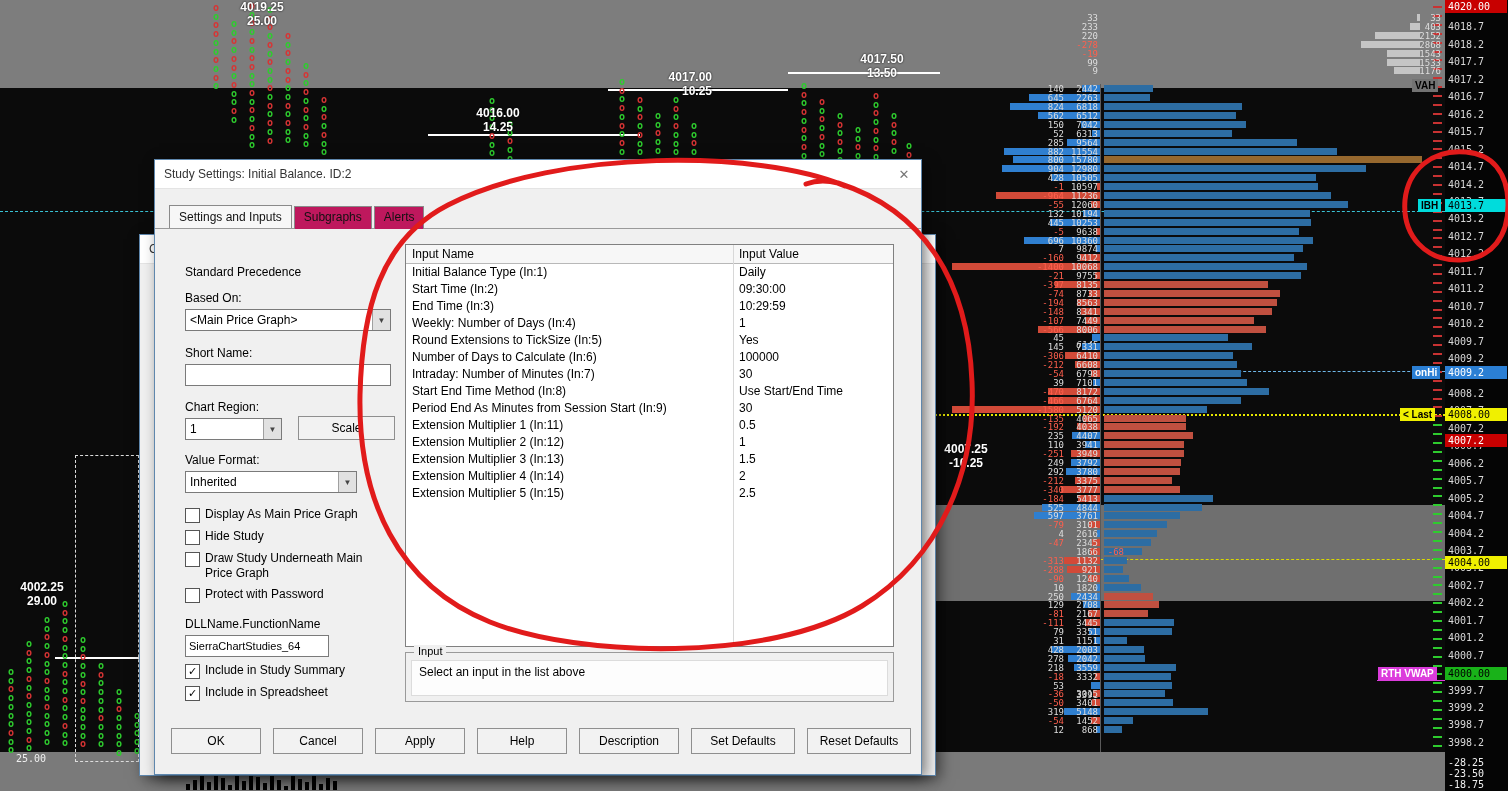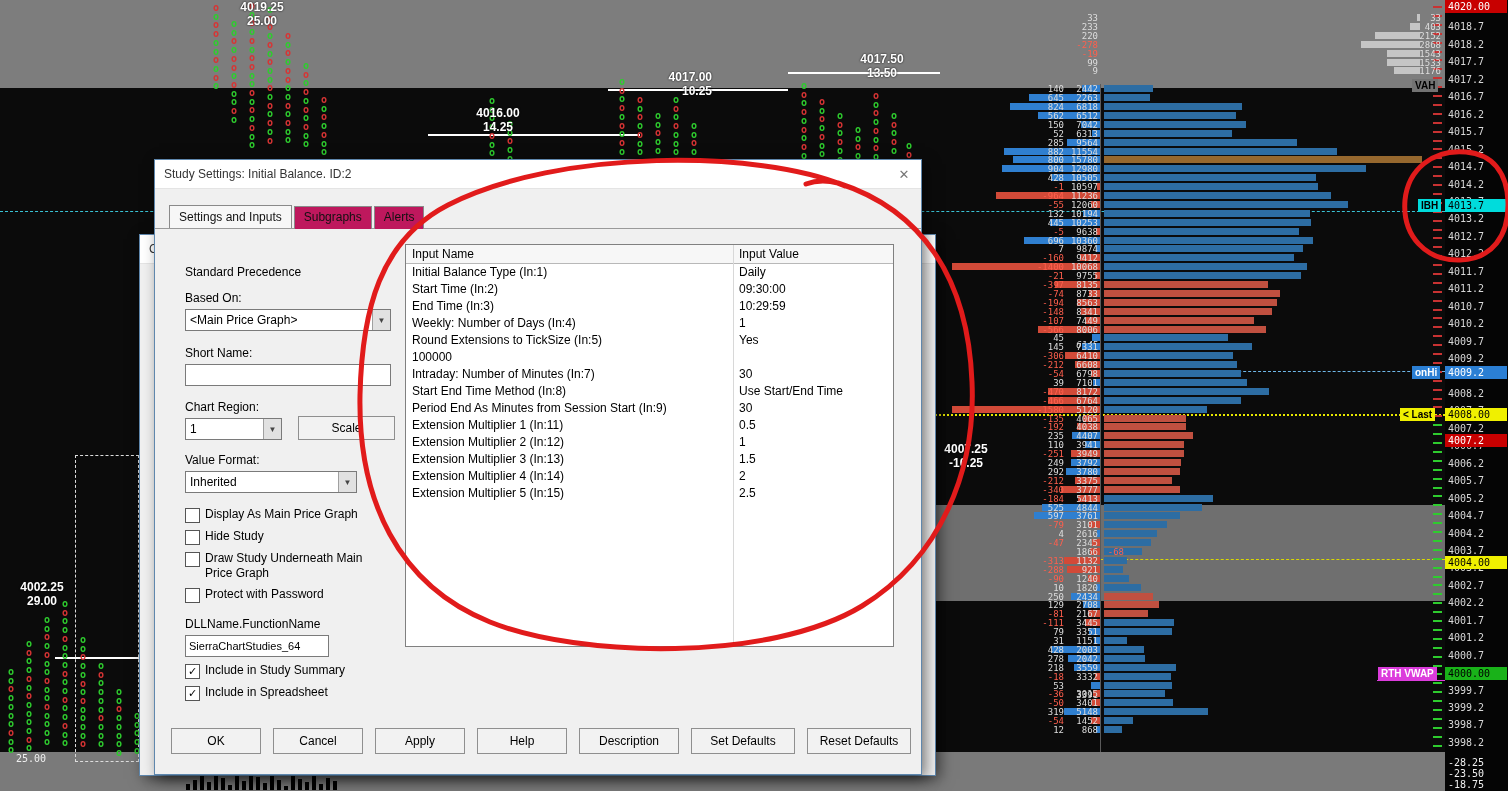--- a/index.html
+++ b/index.html
@@ -948,20 +948,21 @@
           </div>
           <div class="trow">
             <div class="tc1">Weekly: Number of Days  (In:4)</div>
             <div class="tc2">1</div>
           </div>
           <div class="trow">
             <div class="tc1">Round Extensions to TickSize  (In:5)</div>
             <div class="tc2">Yes</div>
           </div>
           <div class="trow">
+            <div class="tc1">Number of Days to Calculate  (In:6)</div>
             <div class="tc2">100000</div>
           </div>
           <div class="trow">
             <div class="tc1">Intraday: Number of Minutes  (In:7)</div>
             <div class="tc2">30</div>
           </div>
           <div class="trow">
             <div class="tc1">Start End Time Method  (In:8)</div>
             <div class="tc2">Use Start/End Time</div>
           </div>
@@ -986,20 +987,24 @@
             <div class="tc2">2</div>
           </div>
           <div class="trow">
             <div class="tc1">Extension Multiplier 5  (In:15)</div>
             <div class="tc2">2.5</div>
           </div>
         </div>
       <div class="gdivider"></div>
     </div>
 
+    <div class="igroup" style="left:250px;top:492px;width:489px;height:50px">
+      <span class="iglabel">Input</span>
+      <div class="ighint">Select an input in the list above</div>
+    </div>
 
     <div id="btnrow" style="position:absolute;left:16px;top:568px;width:740px;height:26px">
         <div class="dbtn" style="left: 0px; width: 90px;">OK</div>
         <div class="dbtn" style="left: 102px; width: 90px;">Cancel</div>
         <div class="dbtn" style="left: 204px; width: 90px;">Apply</div>
         <div class="dbtn" style="left: 306px; width: 90px;">Help</div>
         <div class="dbtn" style="left: 408px; width: 100px;">Description</div>
         <div class="dbtn" style="left: 520px; width: 104px;">Set Defaults</div>
         <div class="dbtn" style="left: 636px; width: 104px;">Reset Defaults</div>
       </div>

